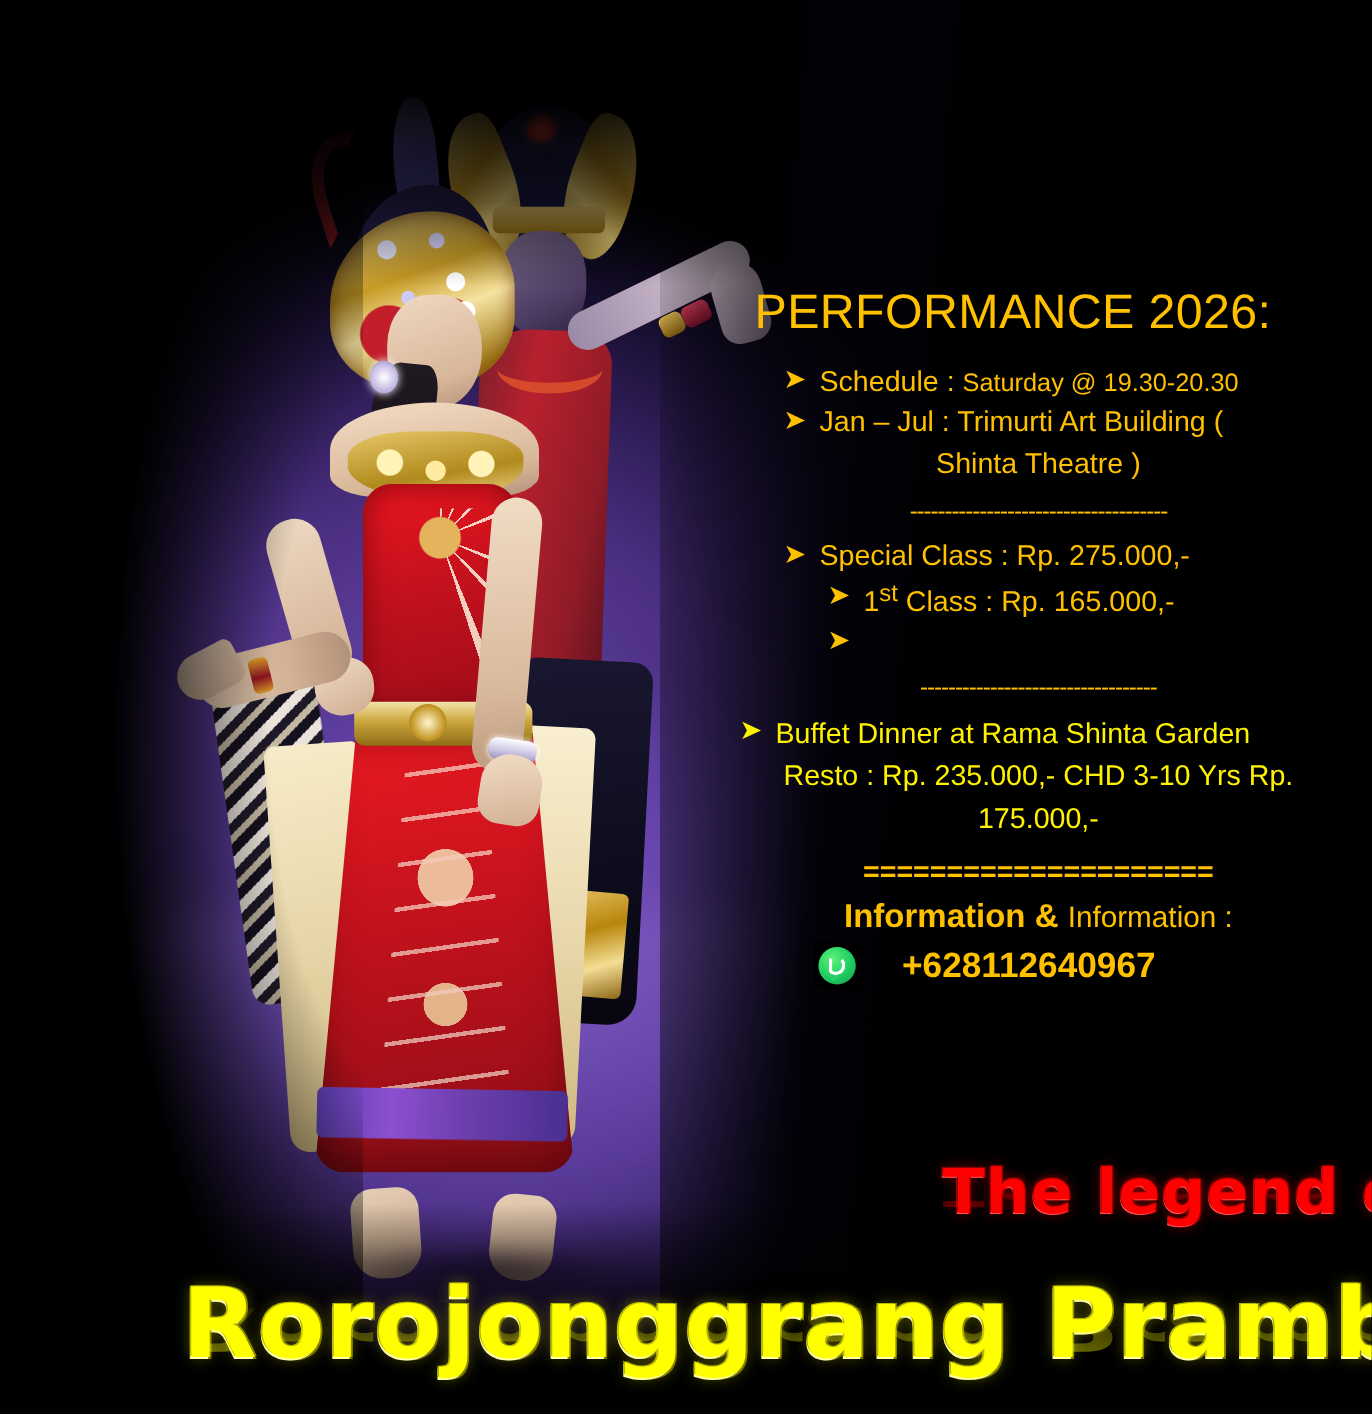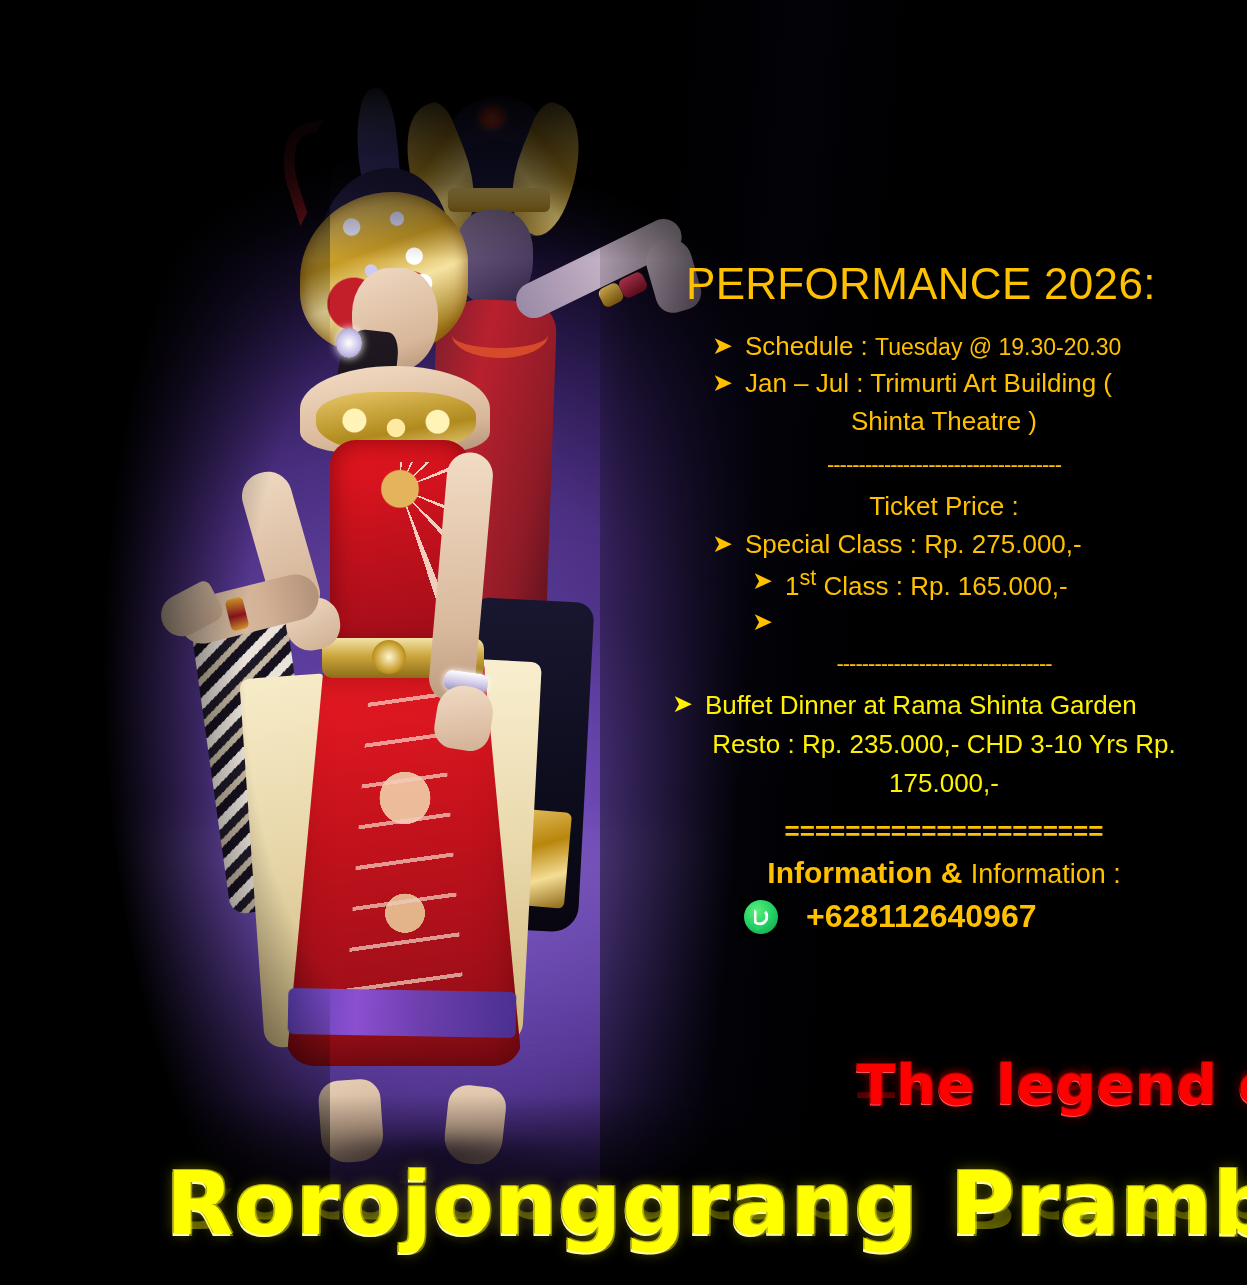--- a/index.html
+++ b/index.html
@@ -375,21 +375,21 @@
     font-size:22px; letter-spacing:-1px; color:#FFC000;
     line-height:1.1; margin:12px 0 10px; white-space:nowrap;
     overflow:hidden;
   }
   .sep.eq { font-size:26px; letter-spacing:0px; font-weight:700; margin:14px 0 10px; }
   .buffet { color:#FFF200; font-size:26px; line-height:1.5; }
   .buffet .arrow { color:#FFF200; }
   .info-title { font-size:30px; font-weight:700; color:#FFC000; margin-top:4px; }
   .info-title .thin { font-weight:400; font-size:27px; }
   .contact-row {
-    display:flex; align-items:center; gap:24px;
+    display:flex; align-items:center; gap:38px;
     justify-content:flex-start; padding-left:76px; margin-top:6px;
   }
   .contact-txt { font-size:32px; font-weight:700; color:#FFC000; }
   .ico {
     width:42px; height:42px; background:#000; flex:0 0 auto;
     display:flex; align-items:center; justify-content:center;
   }
   .wa-circle {
     width:34px; height:34px; border-radius:50%;
     background:radial-gradient(circle at 38% 32%, #5ef07a, #25D366 46%, #0f9d48);
@@ -533,34 +533,33 @@
   <div class="vig-bottom"></div>
 
   <div class="panel">
 
     <div class="heading">PERFORMANCE 2026:</div>
 
     <div class="bullets">
 
       <div class="brow">
         <span class="arrow">➤</span>
-        <span class="btxt"><span>Schedule : </span><span class="small">Tuesday @ 19.30-20.30</span></span>
+        <span class="btxt"><span>Schedule : </span><span class="small">Saturday @ 19.30-20.30</span></span>
       </div>
 
       <div class="brow">
         <span class="arrow">➤</span>
         <span class="btxt"><span>Jan – Jul : </span><span>Trimurti Art Building (</span></span>
       </div>
 
       <div class="center-line">Shinta Theatre )</div>
     </div>
 
     <div class="sep">-------------------------------------</div>
 
-    <div class="center-line">Ticket Price :</div>
 
     <div class="brow">
       <span class="arrow">➤</span>
       <span class="btxt">Special Class : Rp. 275.000,-</span>
     </div>
 
     <div class="brow ind2">
       <span class="arrow">➤</span>
       <span class="btxt"><span>1</span><sup>st</sup><span> Class : Rp. 165.000,-</span></span>
     </div>

